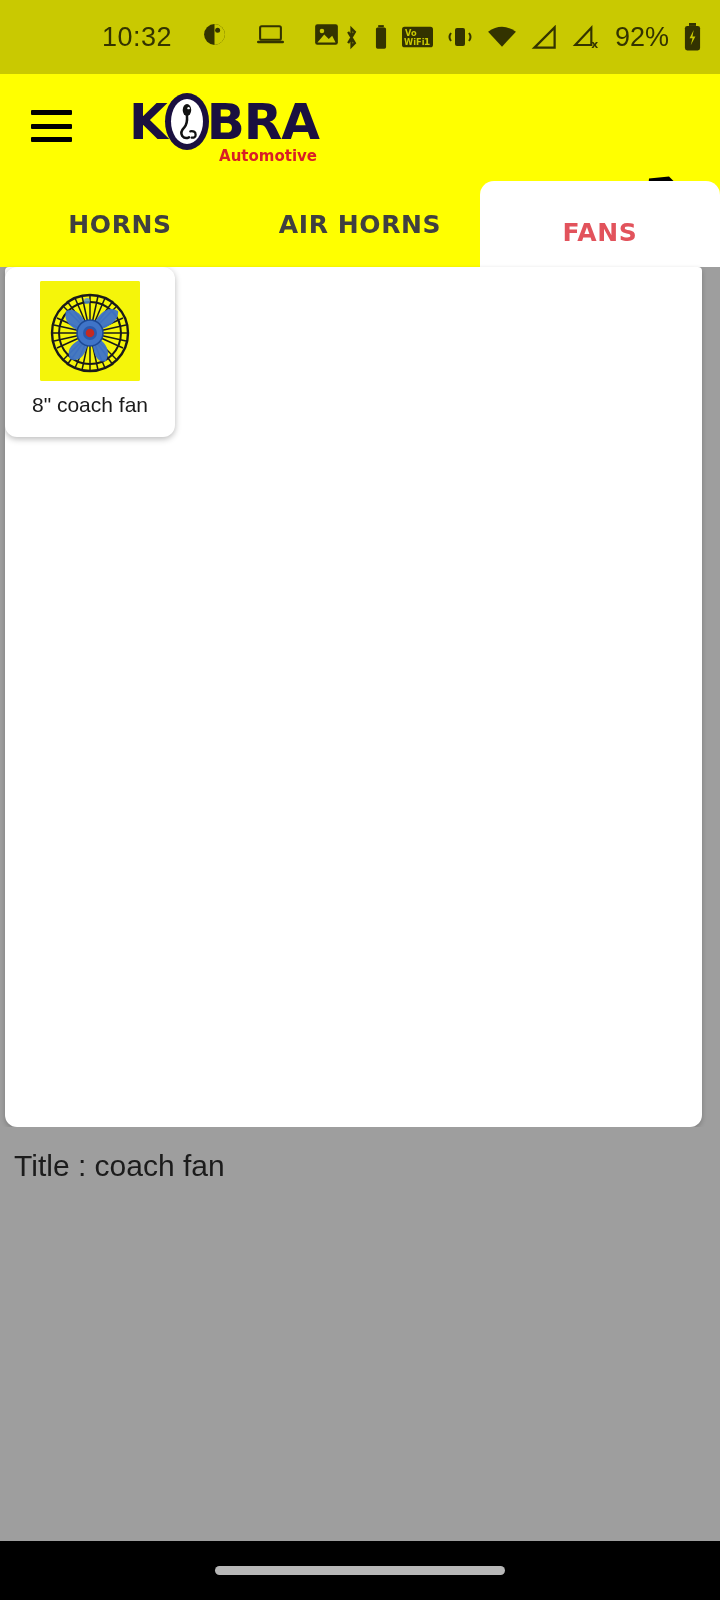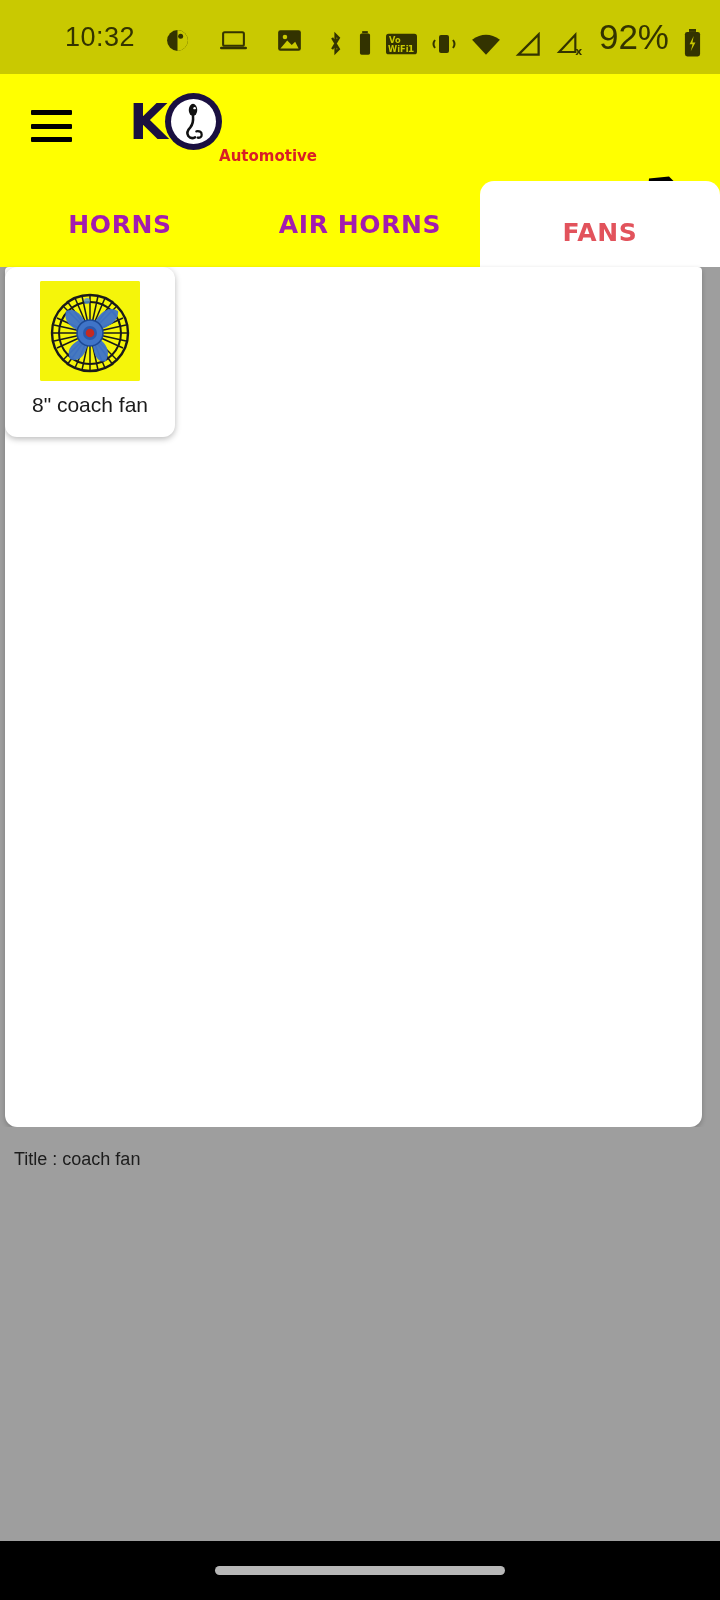--- a/index.html
+++ b/index.html
@@ -11,24 +11,24 @@
   }
   #app { position:relative; width:720px; height:1600px; background:#9e9e9e; }
 
   
   .statusbar{
     position:absolute; top:0; left:0; width:720px; height:74px;
     background:#c9c901;
     display:flex; align-items:center;
     color:#3a3a00;
   }
-  .sb-left{ display:flex; align-items:flex-end; gap:30px; margin-left:65px; }
-  .sb-right{ display:flex; align-items:flex-end; gap:14px; margin-left:auto; margin-right:18px; }
+  .sb-left{ display:flex; align-items:flex-start; gap:30px; margin-left:102px; }
+  .sb-right{ display:flex; align-items:center; gap:14px; margin-left:auto; margin-right:18px; }
   .sb-time{ font-size:27px; font-weight:400; letter-spacing:.5px; color:#333300; }
-  .sb-pct{ font-size:35px; font-weight:400; color:#333300; }
+  .sb-pct{ font-size:27px; font-weight:400; color:#333300; }
   .sb-ico{ display:inline-flex; align-items:center; justify-content:center; }
   .sb-ico svg{ display:block; }
 
   
   .appbar{
     position:absolute; top:74px; left:0; width:720px; height:107px;
     background:#ffff00;
   }
   .hamburger{
     position:absolute; left:31px; top:36px; width:41px; height:32px;
@@ -69,21 +69,21 @@
 
   
   .tabs{
     position:absolute; top:181px; left:0; width:720px; height:86px;
     background:#ffff00; display:flex; align-items:flex-end;
   }
   .tab{
     flex:1 1 0; height:86px;
     display:flex; align-items:center; justify-content:center;
     font-size:25px; font-weight:bold; letter-spacing:.6px;
-    color:#a21caf; cursor:pointer; position:relative;
+    color:#404040; cursor:pointer; position:relative;
     font-family:"DejaVu Sans", sans-serif;
   }
   .tab.active{
     background:#ffffff;
     color:#e2535c;
     border-radius:14px 14px 0 0;
     height:86px;
     margin-top:0;
     text-align:right;
   }
@@ -119,21 +119,21 @@
     font-family:"Liberation Sans", sans-serif;
   }
 
   
   .details{
     position:absolute; top:1127px; left:0; width:720px; height:414px;
     background:#9e9e9e;
     padding:22px 14px 0 14px;
   }
   .detail-line{
-    font-size:18px; color:#1c1c1c; line-height:1.135;
+    font-size:30px; color:#1c1c1c; line-height:1.135;
     font-family:"Liberation Sans", sans-serif;
     white-space:pre;
   }
 
   
   .navbar{
     position:absolute; bottom:0; left:0; width:720px; height:59px;
     background:#000;
     display:flex; align-items:center; justify-content:center;
   }
@@ -235,20 +235,21 @@
           <span class="ring"></span>
           <span class="inner">
             <svg width="34" height="40" viewBox="0 0 24 30">
               <ellipse cx="12" cy="6" rx="3.2" ry="4.6" fill="#111"></ellipse>
               <circle cx="13.2" cy="4.6" r="0.9" fill="#fff"></circle>
               <path d="M12 10.5 Q12.5 16 10 19 Q6.5 22.5 8.5 25.5 Q10.5 28 13.5 26.5" fill="none" stroke="#111" stroke-width="1.9" stroke-linecap="round"></path>
               <path d="M14.5 22 Q18.5 21.5 18.5 24.5 Q18.5 27 15.5 26.8" fill="none" stroke="#111" stroke-width="1.7" stroke-linecap="round"></path>
             </svg>
           </span>
         </span>
+        <span class="brand-txt">BRA</span>
       </div>
       <span class="brand-sub">Automotive</span>
     </div>
 
     <div class="tag-icon">
       <svg width="52" height="52" viewBox="0 0 26 26">
         <path d="M3.5 3.2 L13.5 2.2 L23.8 12.5 L13.2 23.3 L2.6 12.8 Z" fill="#000"></path>
         <circle cx="8.2" cy="7.4" r="2.1" fill="#ffff00"></circle>
       </svg>
     </div>

